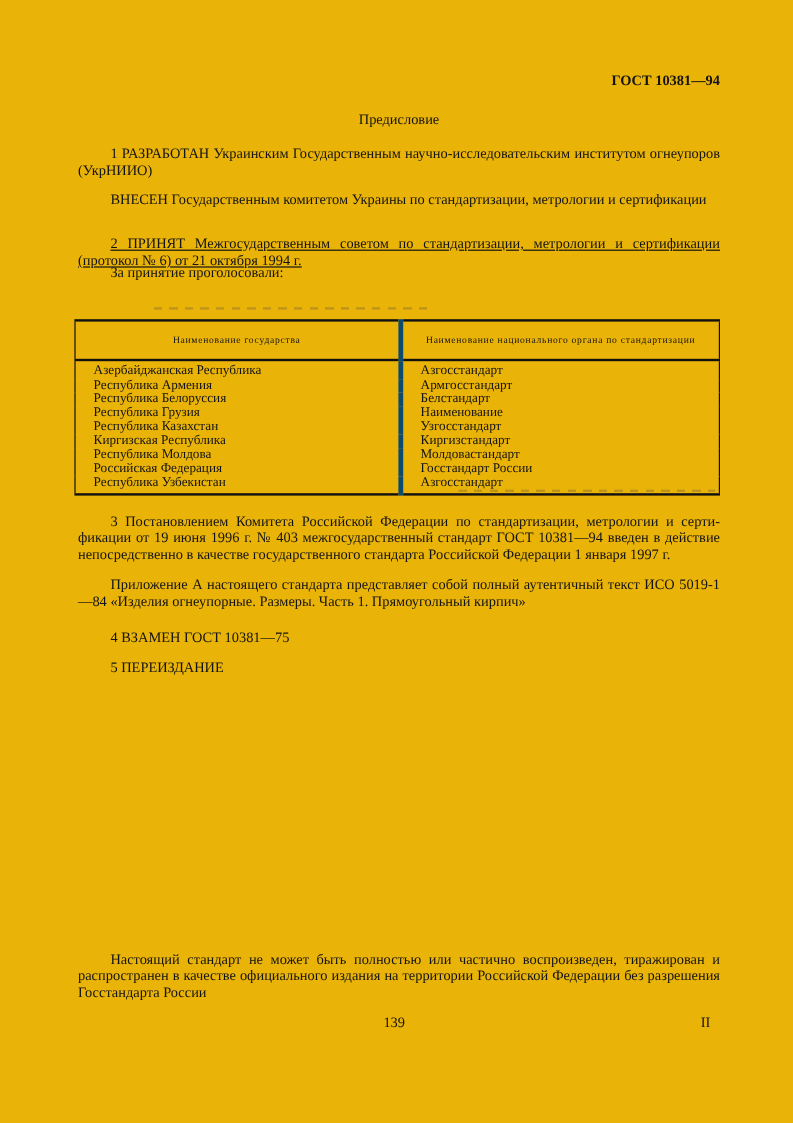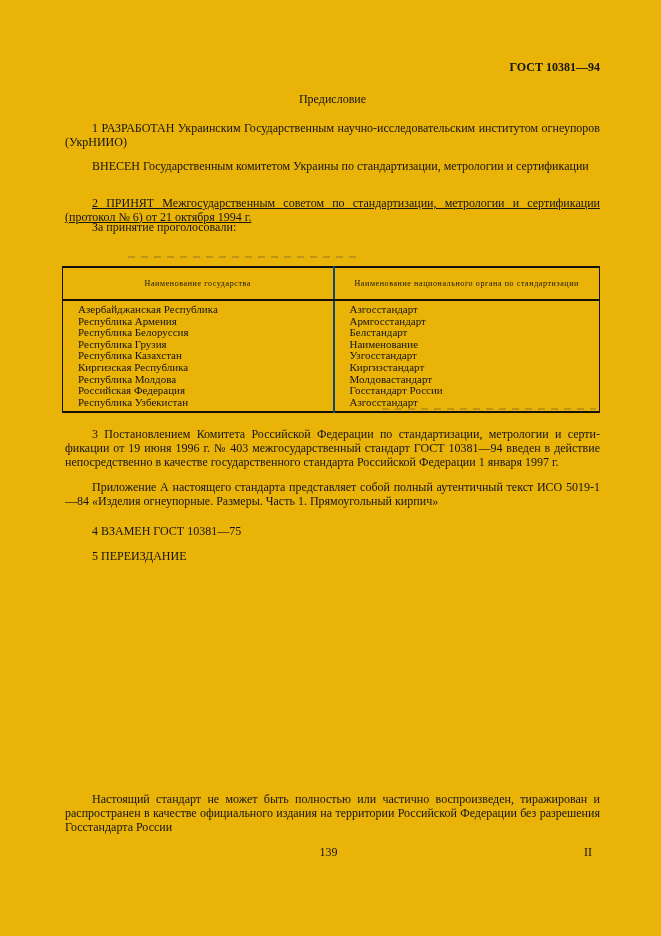--- a/index.html
+++ b/index.html
@@ -72,21 +72,21 @@
     letter-spacing: 0.6px;
     line-height: 10px;
     text-align: center;
     vertical-align: middle;
     padding: 5px 14px 4px;
     border-bottom: 2px solid #111;
     height: 22px;
   }
   .vote-table th:first-child,
   .vote-table td:first-child {
-    border-right: 2px solid #0c4a6e;
+    border-right: 4px solid #0c4a6e;
   }
   .vote-table td {
     font-size: 11px;
     line-height: 11.6px;
     padding: 0 16px 0 15px;
     white-space: nowrap;
     overflow: hidden;
   }
   .vote-table tbody tr:first-child td { padding-top: 3px; }
   .vote-table tbody tr:last-child td { padding-bottom: 3px; }

